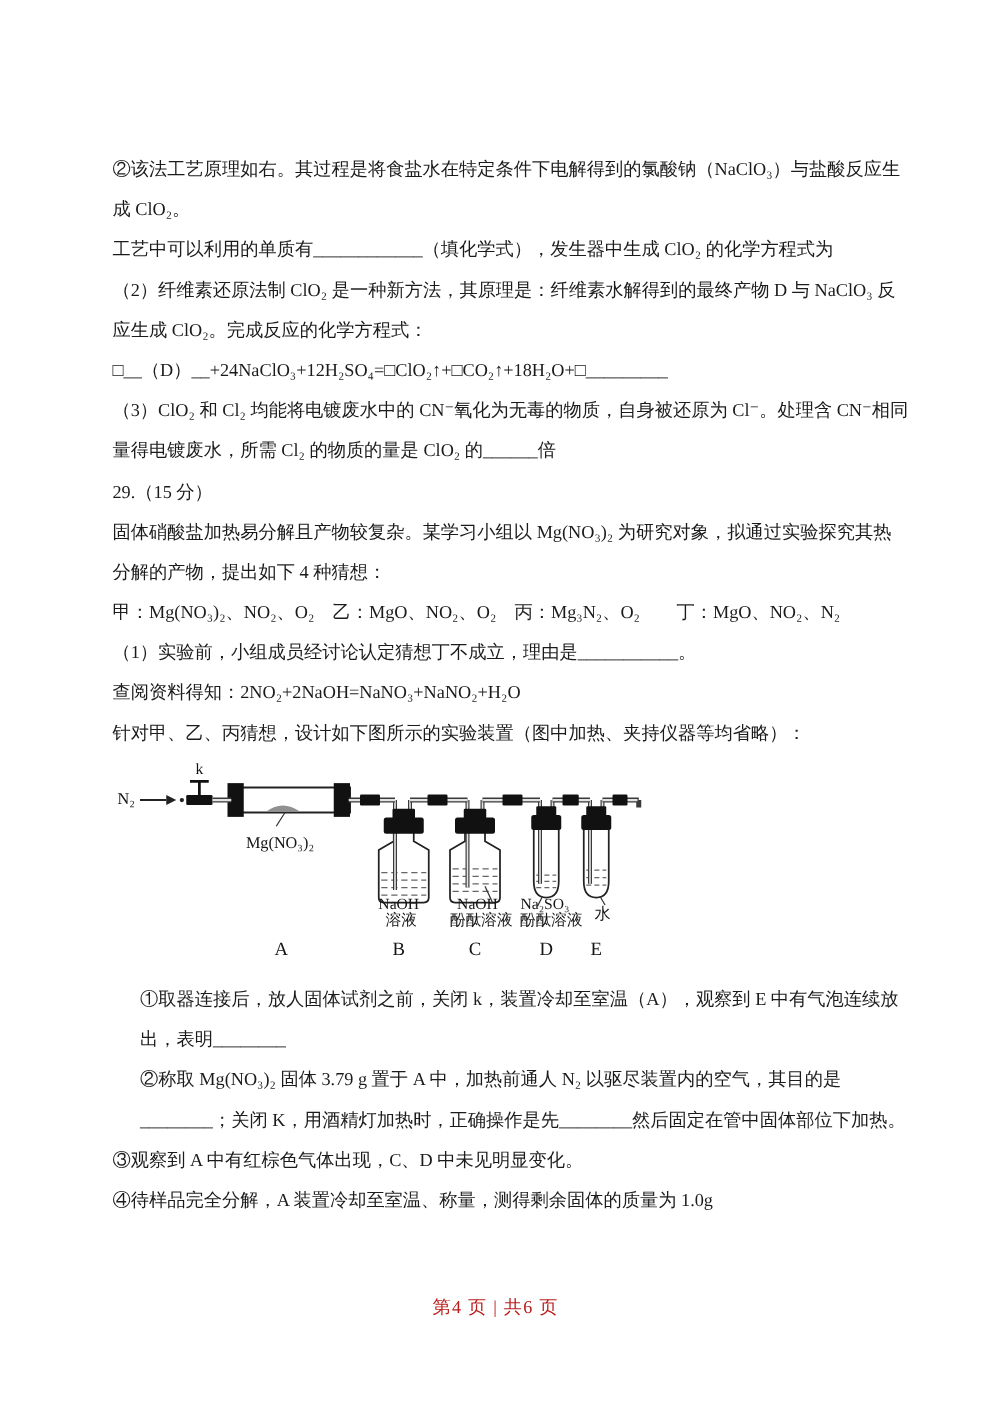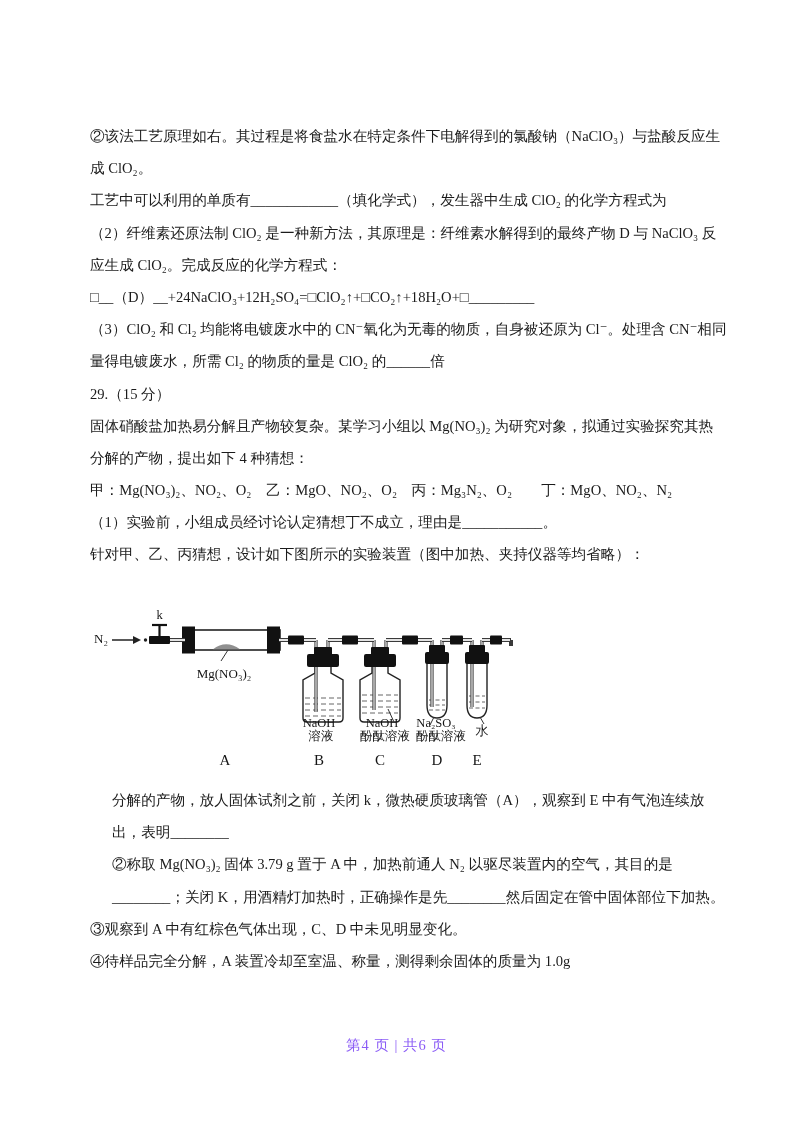--- a/index.html
+++ b/index.html
@@ -17,40 +17,41 @@
   .diagram svg{position:absolute;left:0;top:0;}
   .dlabel{
     position:absolute;font-size:12.5px;line-height:13px;white-space:nowrap;
     transform:translateX(-50%);color:#151515;
   }
   .dletter{
     position:absolute;font-size:15px;transform:translateX(-50%);color:#151515;top:140px;
   }
   .footer{
     position:absolute;left:0;top:1036px;width:793px;text-align:center;
-    font-size:14.5px;color:#8b5cf6;letter-spacing:1px;
+    font-size:14.5px;color:#b91c1c;letter-spacing:1px;
   }
 </style>
 </head>
 <body>
 
 <div id="block1" class="textblock">
     <div class="line">②该法工艺原理如右。其过程是将食盐水在特定条件下电解得到的氯酸钠（NaClO₃）与盐酸反应生</div>
     <div class="line">成 ClO₂。</div>
     <div class="line">工艺中可以利用的单质有____________（填化学式），发生器中生成 ClO₂ 的化学方程式为</div>
     <div class="line">（2）纤维素还原法制 ClO₂ 是一种新方法，其原理是：纤维素水解得到的最终产物 D 与 NaClO₃ 反</div>
     <div class="line">应生成 ClO₂。完成反应的化学方程式：</div>
     <div class="line">□__（D）__+24NaClO₃+12H₂SO₄=□ClO₂↑+□CO₂↑+18H₂O+□_________</div>
     <div class="line">（3）ClO₂ 和 Cl₂ 均能将电镀废水中的 CN⁻氧化为无毒的物质，自身被还原为 Cl⁻。处理含 CN⁻相同</div>
     <div class="line">量得电镀废水，所需 Cl₂ 的物质的量是 ClO₂ 的______倍</div>
     <div class="line">29.（15 分）</div>
     <div class="line">固体硝酸盐加热易分解且产物较复杂。某学习小组以 Mg(NO₃)₂ 为研究对象，拟通过实验探究其热</div>
     <div class="line">分解的产物，提出如下 4 种猜想：</div>
     <div class="line">甲：Mg(NO₃)₂、NO₂、O₂　乙：MgO、NO₂、O₂　丙：Mg₃N₂、O₂　　丁：MgO、NO₂、N₂</div>
     <div class="line">（1）实验前，小组成员经讨论认定猜想丁不成立，理由是___________。</div>
+    <div class="line">查阅资料得知：2NO₂+2NaOH=NaNO₃+NaNO₂+H₂O</div>
     <div class="line">针对甲、乙、丙猜想，设计如下图所示的实验装置（图中加热、夹持仪器等均省略）：</div>
   </div>
 
 <div class="diagram">
   <svg width="440" height="178" viewBox="0 0 440 178">
 
     <g>
       <rect x="97" y="18" width="95" height="20" fill="#ffffff" stroke="#222" stroke-width="1.6"></rect>
       <path d="M125,37.2 Q138,27.5 152,37.2 Z" fill="#909090"></path>
       <path d="M140,38 L133,49" stroke="#333" stroke-width="1" fill="none"></path>
@@ -133,21 +134,21 @@
   <span class="dlabel" style="left:394px;top:112px;font-size:13px;">水</span>
 
   <span class="dletter" style="left:137px;">A</span>
   <span class="dletter" style="left:231px;">B</span>
   <span class="dletter" style="left:292px;">C</span>
   <span class="dletter" style="left:349px;">D</span>
   <span class="dletter" style="left:389px;">E</span>
 </div>
 
 <div id="block2" class="textblock">
-    <div class="line ind">分解的产物，放人固体试剂之前，关闭 k，微热硬质玻璃管（A），观察到 E 中有气泡连续放</div>
+    <div class="line ind">①取器连接后，放人固体试剂之前，关闭 k，装置冷却至室温（A），观察到 E 中有气泡连续放</div>
     <div class="line ind">出，表明________</div>
     <div class="line ind">②称取 Mg(NO₃)₂ 固体 3.79 g 置于 A 中，加热前通人 N₂ 以驱尽装置内的空气，其目的是</div>
     <div class="line ind">________；关闭 K，用酒精灯加热时，正确操作是先________然后固定在管中固体部位下加热。</div>
     <div class="line">③观察到 A 中有红棕色气体出现，C、D 中未见明显变化。</div>
     <div class="line">④待样品完全分解，A 装置冷却至室温、称量，测得剩余固体的质量为 1.0g</div>
   </div>
 
 <div class="footer">
   <span>第4 页 | 共6 页</span>
 </div>

